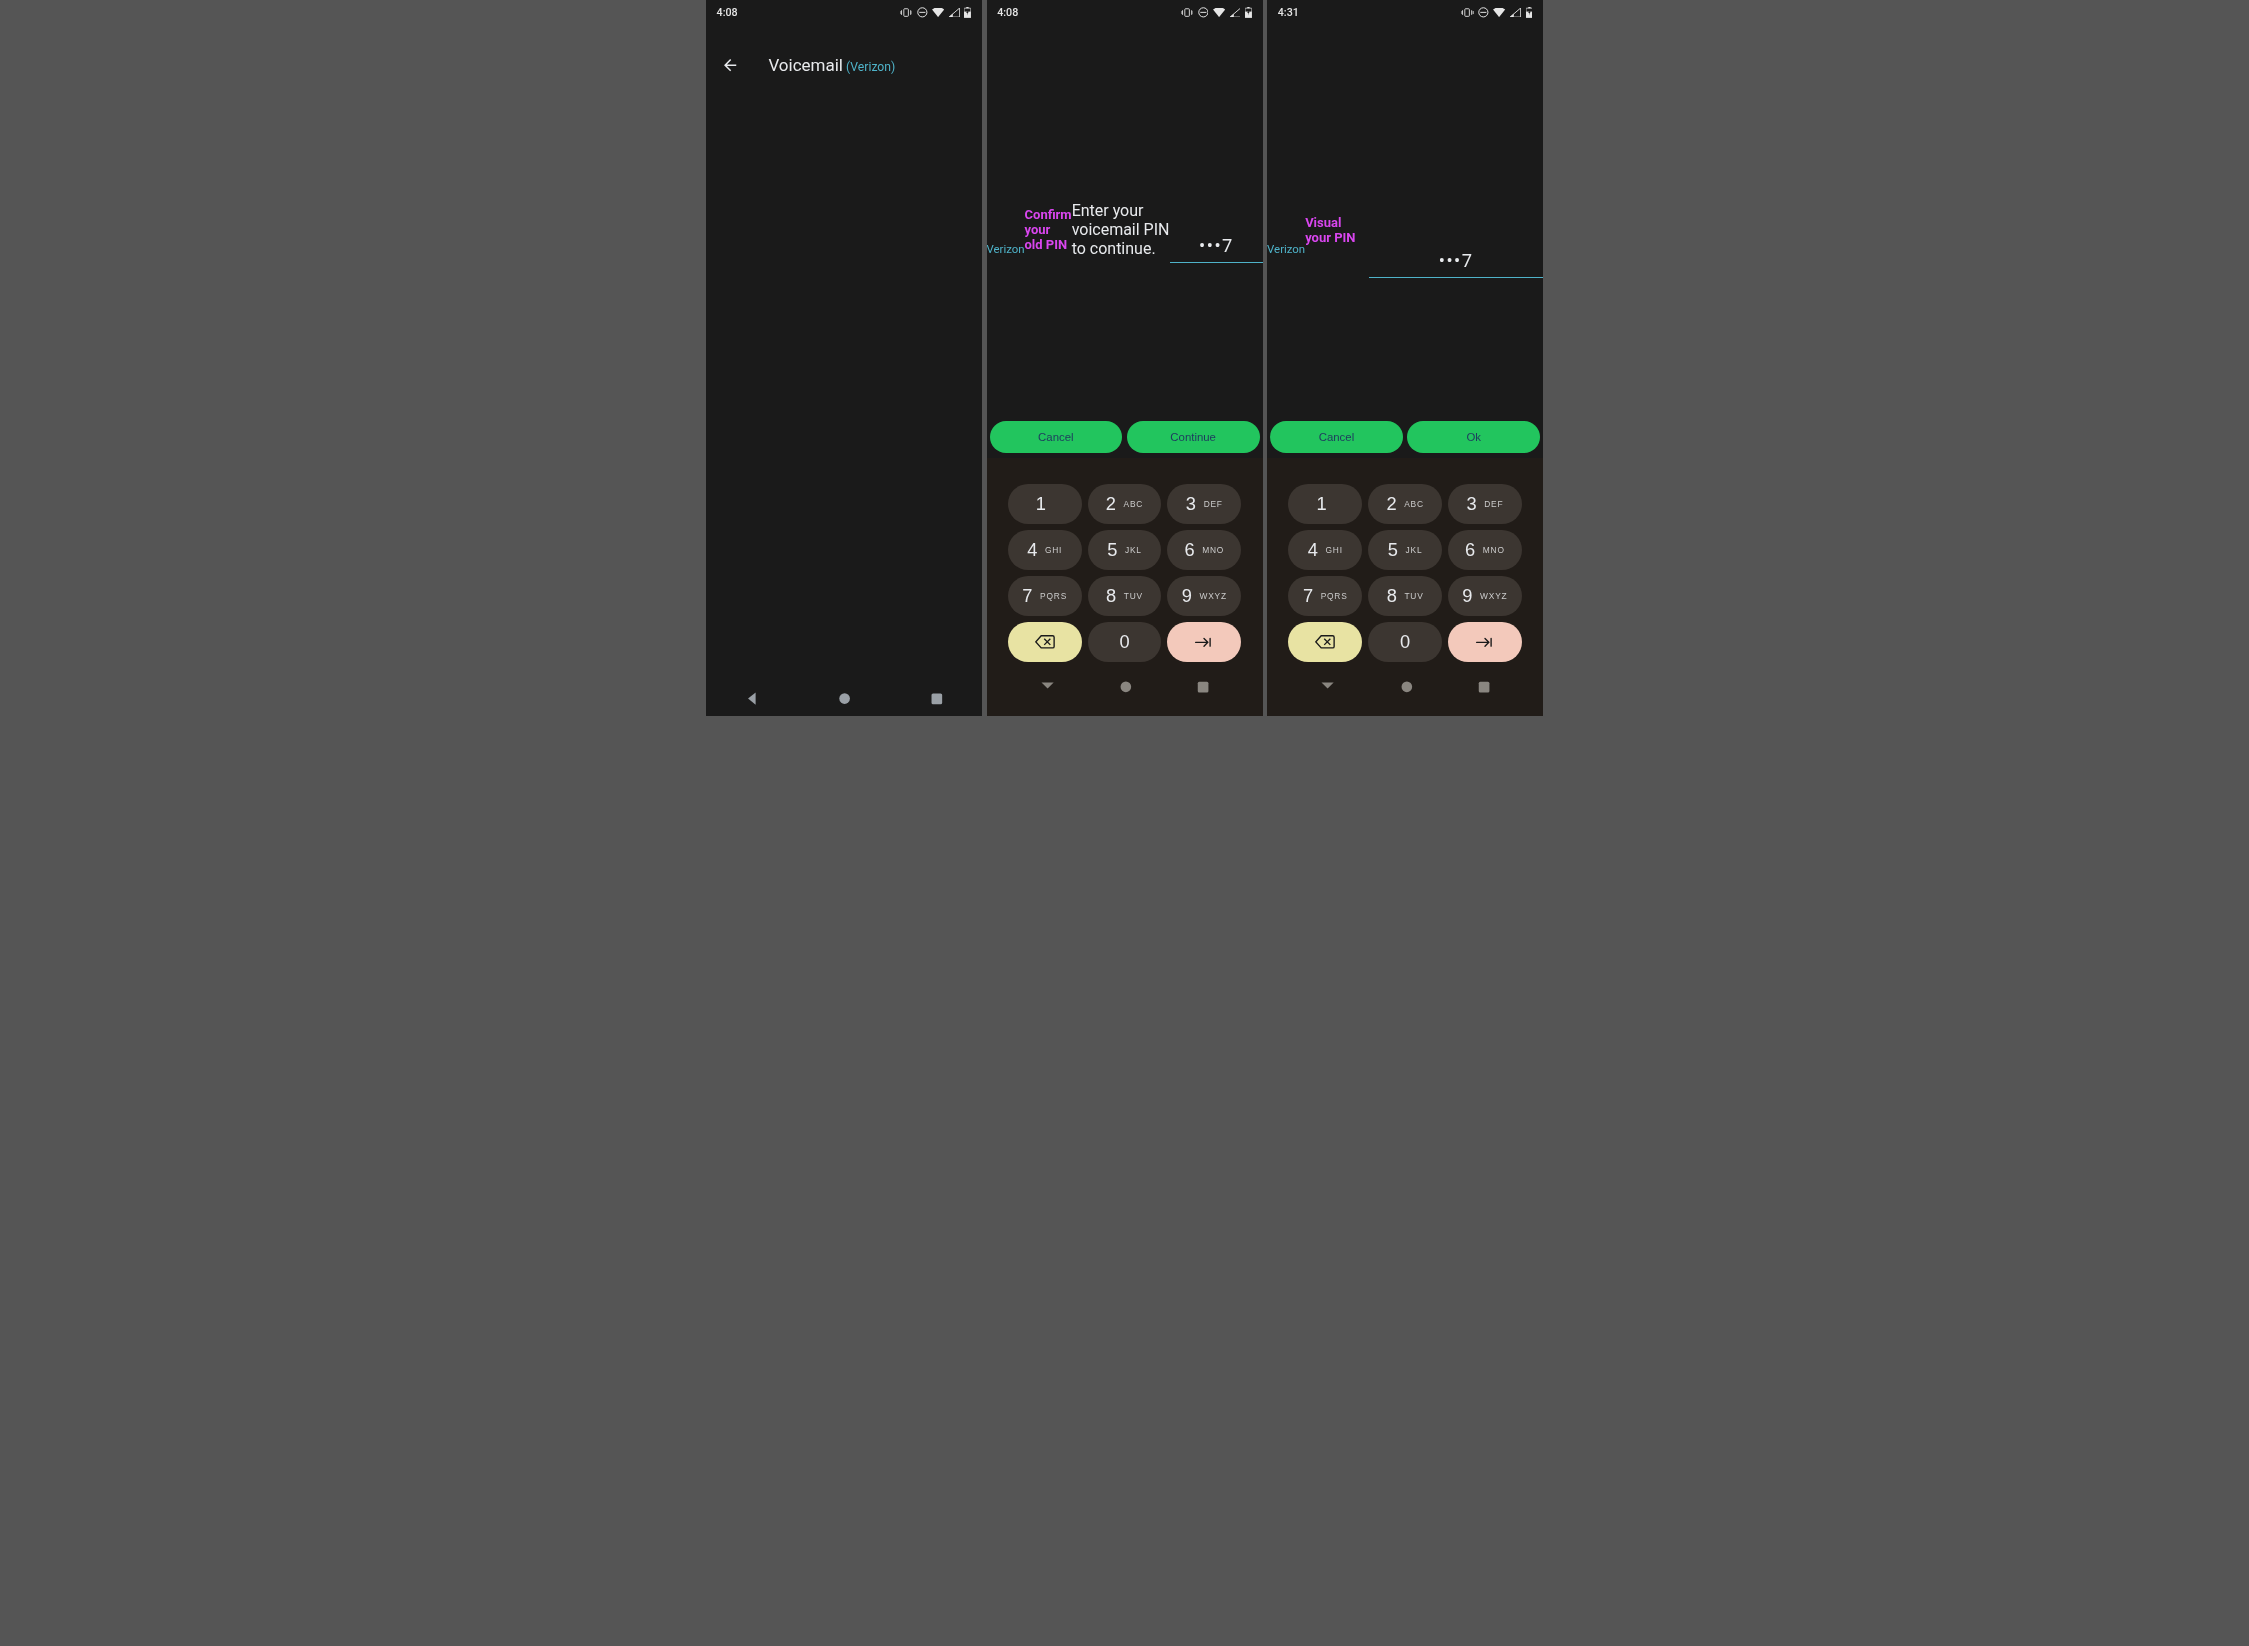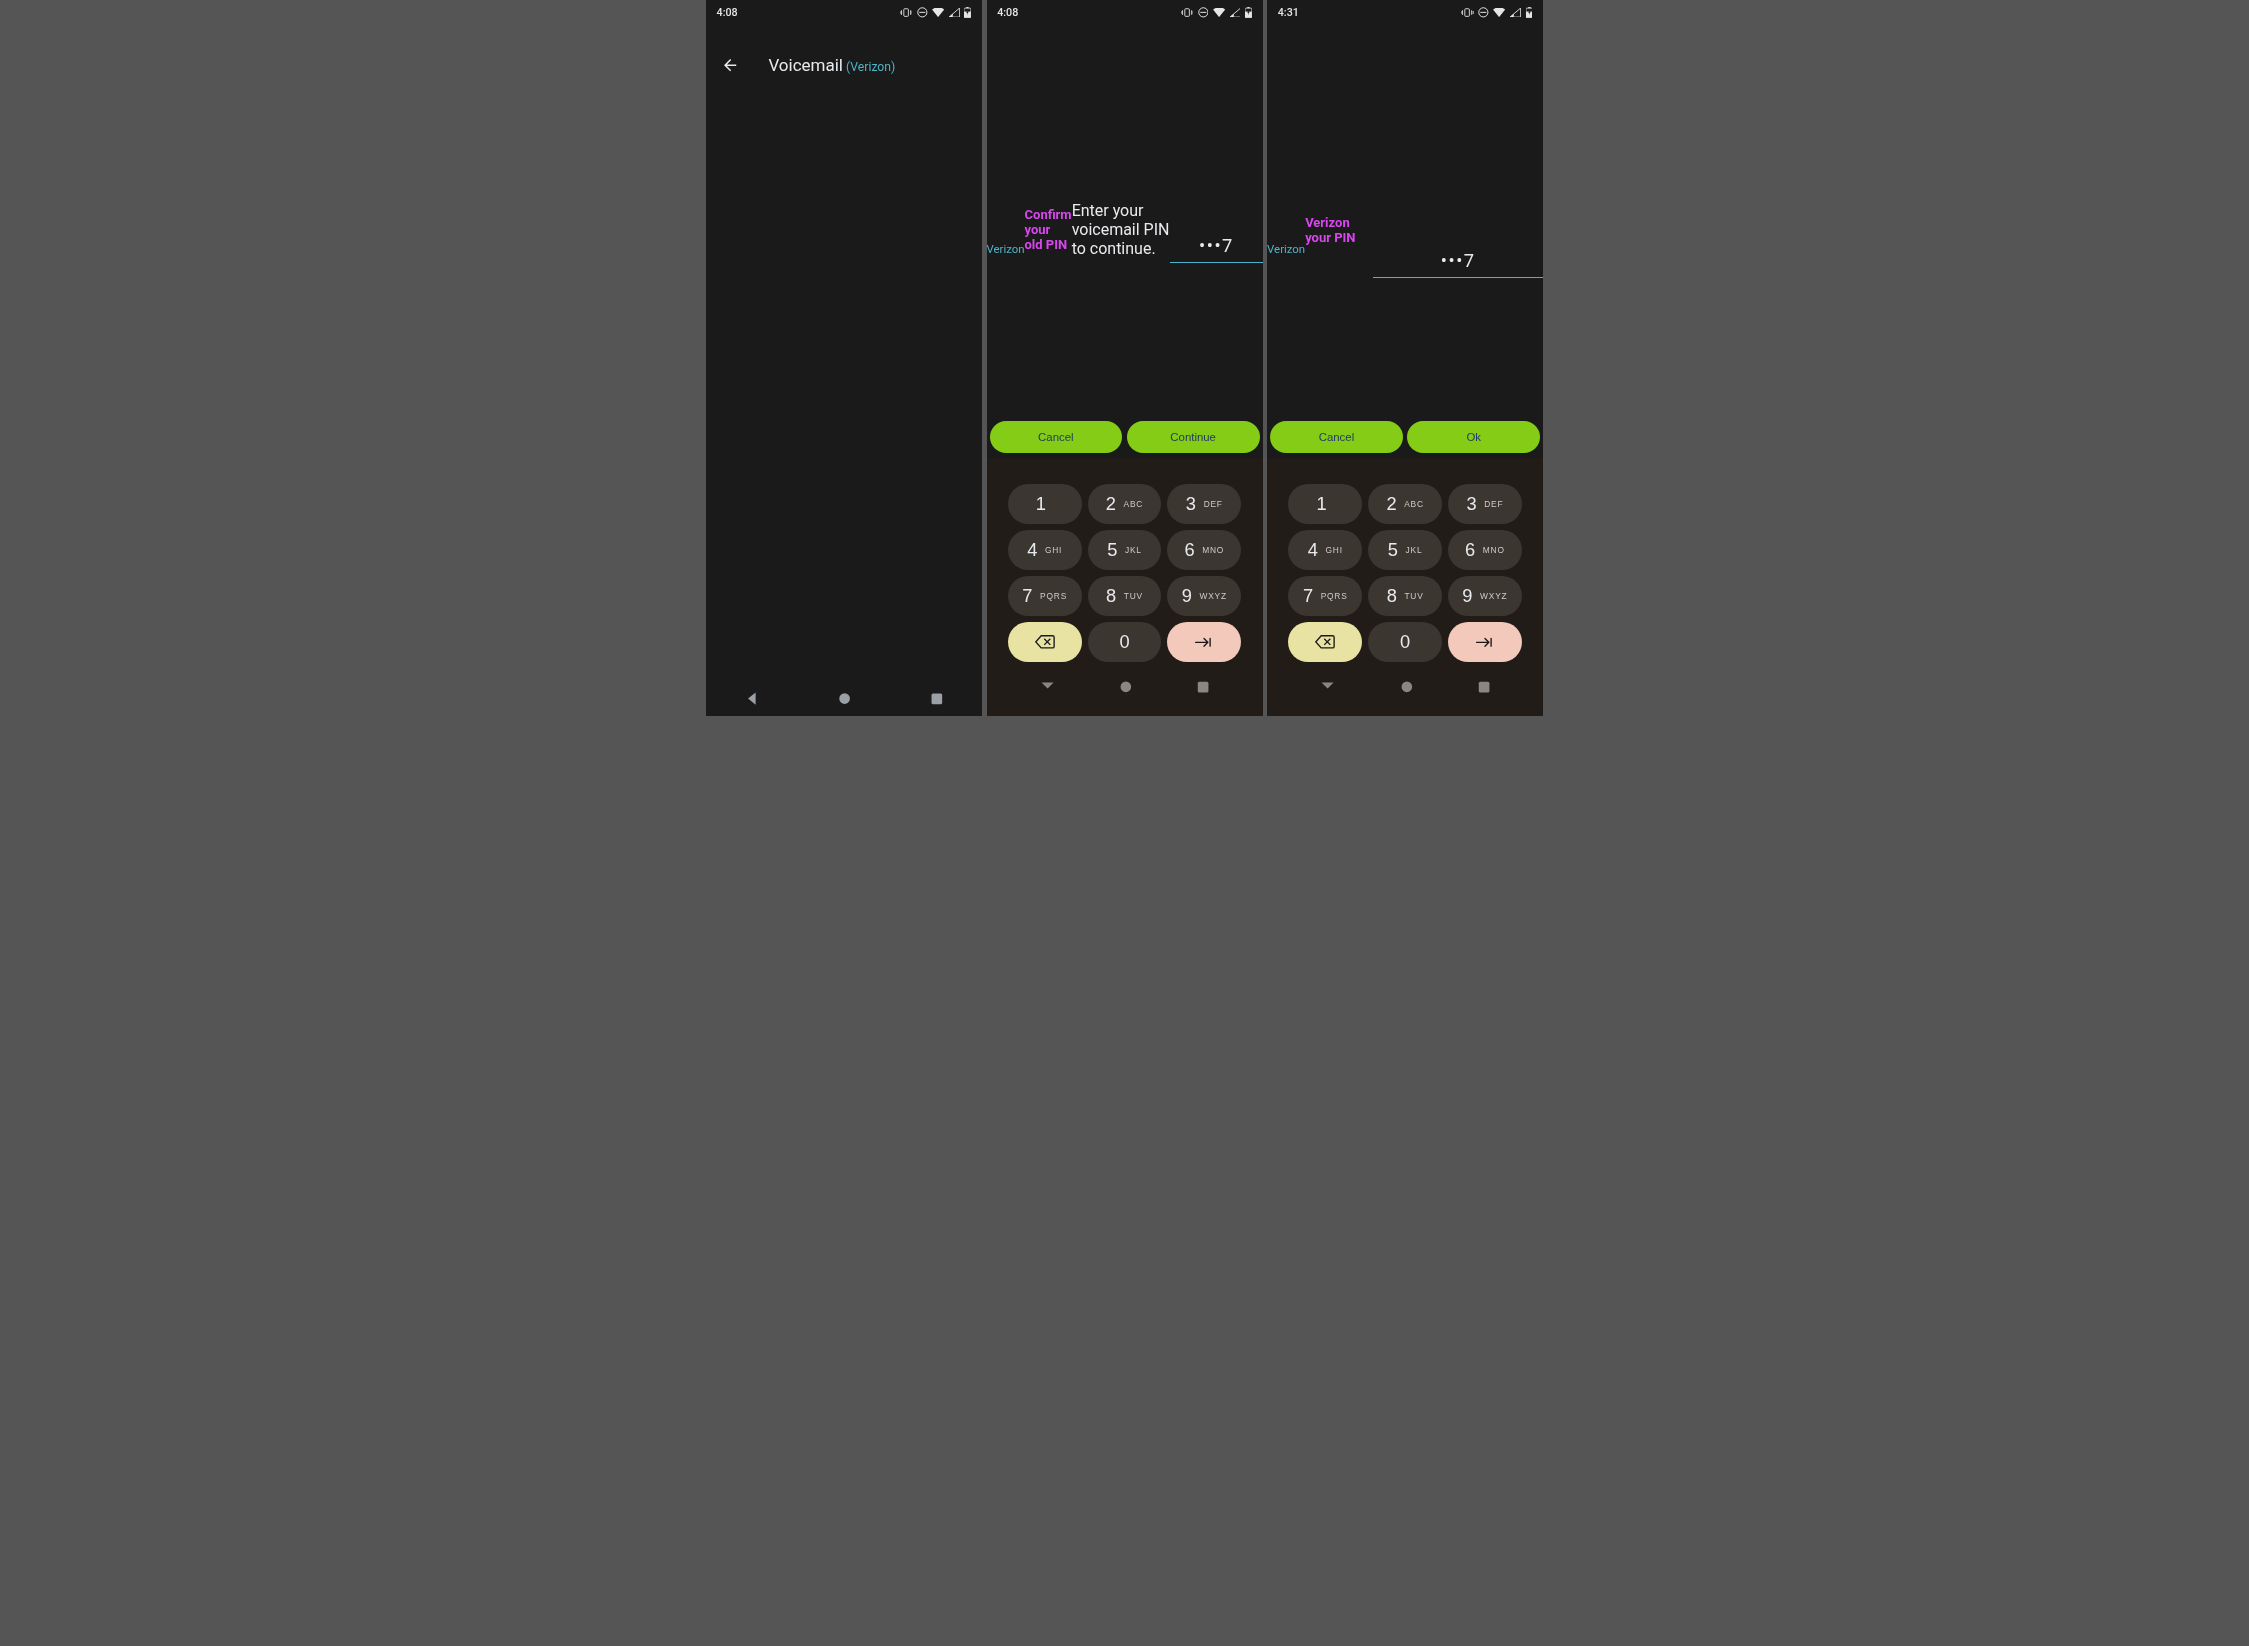--- a/index.html
+++ b/index.html
@@ -81,21 +81,21 @@
     text-align: center;
     padding-bottom: 6.1px;
     color: #e8eaed;
     font-size: 18.3px;
     letter-spacing: 1.5px;
   }
   .btn-row { display: flex; gap: 4.6px; padding: 0 3px; margin-bottom: 4.6px; }
   .pill-btn {
     flex: 1;
     height: 32px;
-    background: #84cc16;
+    background: #22c55e;
     color: #1f3a5f;
     border: none;
     border-radius: 16px;
     font-size: 11.4px;
     cursor: pointer;
   }
   
   .keypad-wrap {
     background: #211c18;
     padding: 26px 21.3px 12.2px 21.3px;
@@ -318,21 +318,21 @@
             <rect x="0" y="1.5" width="9" height="12.5" rx="1" fill="none" stroke="#e6e6e6" stroke-width="1"></rect>
             <rect x="3" y="0" width="3" height="1.5" fill="#e6e6e6"></rect>
             <rect x="0" y="6" width="9" height="8" fill="#e6e6e6"></rect>
             <path d="M5 3 L3 8 L4.5 8 L4 11 L6 6 L4.5 6 Z" fill="#1a1a1a"></path>
           </svg>
       </div>
     </div>
 
     <div class="pin-top">
       <div class="carrier-label">Verizon</div>
-      <div class="pin-title">Verizon your PIN</div>
+      <div class="pin-title">Visual your PIN</div>
       <div class="pin-field" style="margin-top:82px">•••7</div>
     </div>
 
     <div class="btn-row">
       <button class="pill-btn">Cancel</button>
       <button class="pill-btn">Ok</button>
     </div>
 
     <div class="keypad-wrap">
       <div class="keypad">

